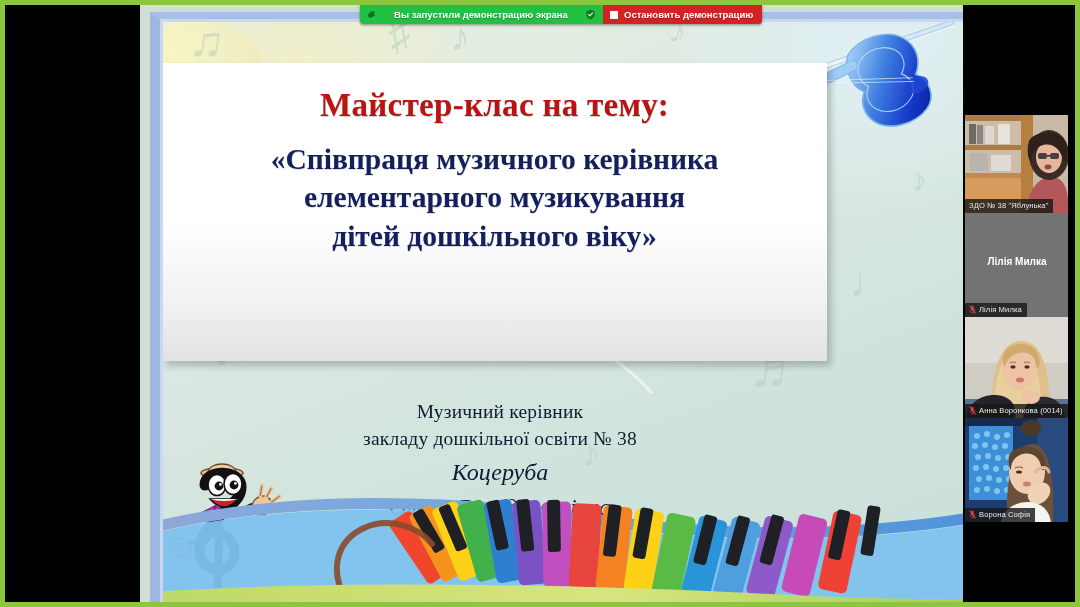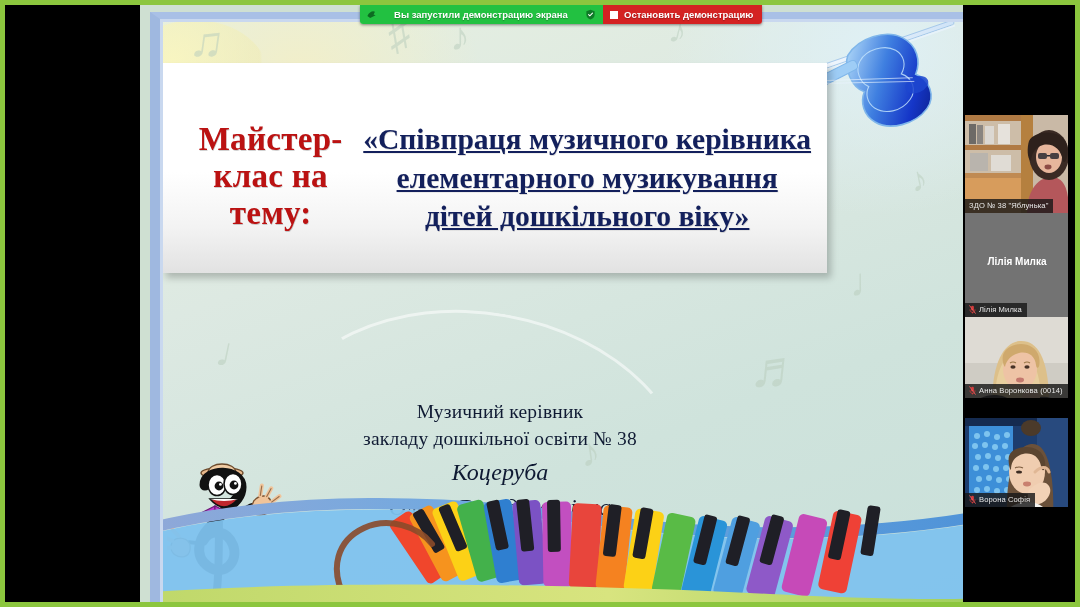--- a/index.html
+++ b/index.html
@@ -73,45 +73,44 @@
     background: radial-gradient(circle at 35% 35%, rgba(250,246,190,0.9), rgba(240,232,150,0.25) 70%, rgba(240,232,150,0) 72%);
   }
 
   
   #violin { position:absolute; left:612px; top:-6px; width:215px; height:135px; transform:rotate(-16deg); }
 
   
   #title-card {
     position: absolute;
     left: 12px; top: 51px;
-    width: 665px; height: 210px;
+    width: 665px; height: 298px;
     background: linear-gradient(180deg,#ffffff 0%, #ffffff 52%, #f3f3f3 78%, #e2e2e2 100%);
     box-shadow: 4px 5px 7px rgba(0,0,0,0.22);
     padding: 12px 16px 8px;
     text-align: center;
-    display: flex; align-items: center; justify-content: flex-start;
+    display: flex; flex-direction: column; align-items: center; justify-content: flex-start;
   }
   #mk-title {
     font-family: "Liberation Serif", "DejaVu Serif", serif;
     font-weight: bold;
     font-size: 33px;
     color: #bb1212;
     letter-spacing: .3px;
     margin-top: 12px;
     text-shadow: 0.5px 0.5px 0 rgba(0,0,0,.18);
   }
   #mk-subtitle {
     font-family: "Liberation Serif", "DejaVu Serif", serif;
     font-weight: bold;
     font-size: 29.5px;
     color: #13205c;
     line-height: 1.30;
     margin-top: 16px;
     text-shadow: 0.5px 0.5px 0 rgba(0,0,0,.13);
-    text-decoration: underline;
   }
   #mk-subtitle .ln { display:block; white-space: nowrap; }
 
   
   #author-block {
     position: absolute;
     left: 100px; top: 386px;
     width: 500px;
     text-align: center;
     font-family: "Liberation Serif", "DejaVu Serif", serif;
@@ -491,21 +490,21 @@
         <svg class="mic-off" viewBox="0 0 10 13">
           <rect x="3" y="1" width="4" height="7" rx="2" fill="#d33b3b"></rect>
           <path d="M1.4 6.4 C1.4 9.2 3.1 10.6 5 10.6 C6.9 10.6 8.6 9.2 8.6 6.4" stroke="#d33b3b" stroke-width="1.2" fill="none"></path>
           <rect x="4.4" y="10" width="1.3" height="2.2" fill="#d33b3b"></rect>
           <path d="M0.6 0.6 L9.4 12.4" stroke="#e85555" stroke-width="1.4"></path>
         </svg>
         <span>Лілія Милка</span>
       </div>
     </div>
 
-    <div class="tile" style="top:312px; height:81px;">
+    <div class="tile" style="top:312px; height:101px;">
       <svg class="cam" viewBox="0 0 104 101" preserveAspectRatio="none">
         <rect width="104" height="101" fill="#d9d6cf"></rect>
         <rect x="0" y="0" width="104" height="46" fill="#dedbd4"></rect>
         <rect x="0" y="46" width="104" height="36" fill="#cfccc4"></rect>
         <rect x="0" y="82" width="104" height="19" fill="#5a7392"></rect>
 
         <path d="M28 101 C24 54, 36 26, 54 24 C74 22, 86 44, 84 101 Z" fill="#ddc08a"></path>
         <path d="M30 101 C28 66, 34 38, 52 36 C70 34, 78 62, 76 101 Z" fill="#e8cf9e"></path>
 
         <ellipse cx="55" cy="52" rx="17" ry="21" fill="#eec3a5"></ellipse>
@@ -524,21 +523,21 @@
         <svg class="mic-off" viewBox="0 0 10 13">
           <rect x="3" y="1" width="4" height="7" rx="2" fill="#d33b3b"></rect>
           <path d="M1.4 6.4 C1.4 9.2 3.1 10.6 5 10.6 C6.9 10.6 8.6 9.2 8.6 6.4" stroke="#d33b3b" stroke-width="1.2" fill="none"></path>
           <rect x="4.4" y="10" width="1.3" height="2.2" fill="#d33b3b"></rect>
           <path d="M0.6 0.6 L9.4 12.4" stroke="#e85555" stroke-width="1.4"></path>
         </svg>
         <span>Анна Воронкова (0014)</span>
       </div>
     </div>
 
-    <div class="tile" style="top:413px; height:89px;">
+    <div class="tile" style="top:413px; height:104px;">
       <svg class="cam" viewBox="0 0 104 104" preserveAspectRatio="none">
         <rect width="104" height="104" fill="#1d3d6e"></rect>
 
         <rect x="4" y="8" width="44" height="74" fill="#3d8fd8"></rect>
         <g fill="#8fd2f5" opacity=".8">
           <circle cx="12" cy="18" r="3"></circle>
             <circle cx="22" cy="16" r="3"></circle>
             <circle cx="32" cy="19" r="3"></circle>
             <circle cx="42" cy="17" r="3"></circle>
           <circle cx="10" cy="28" r="3"></circle>

